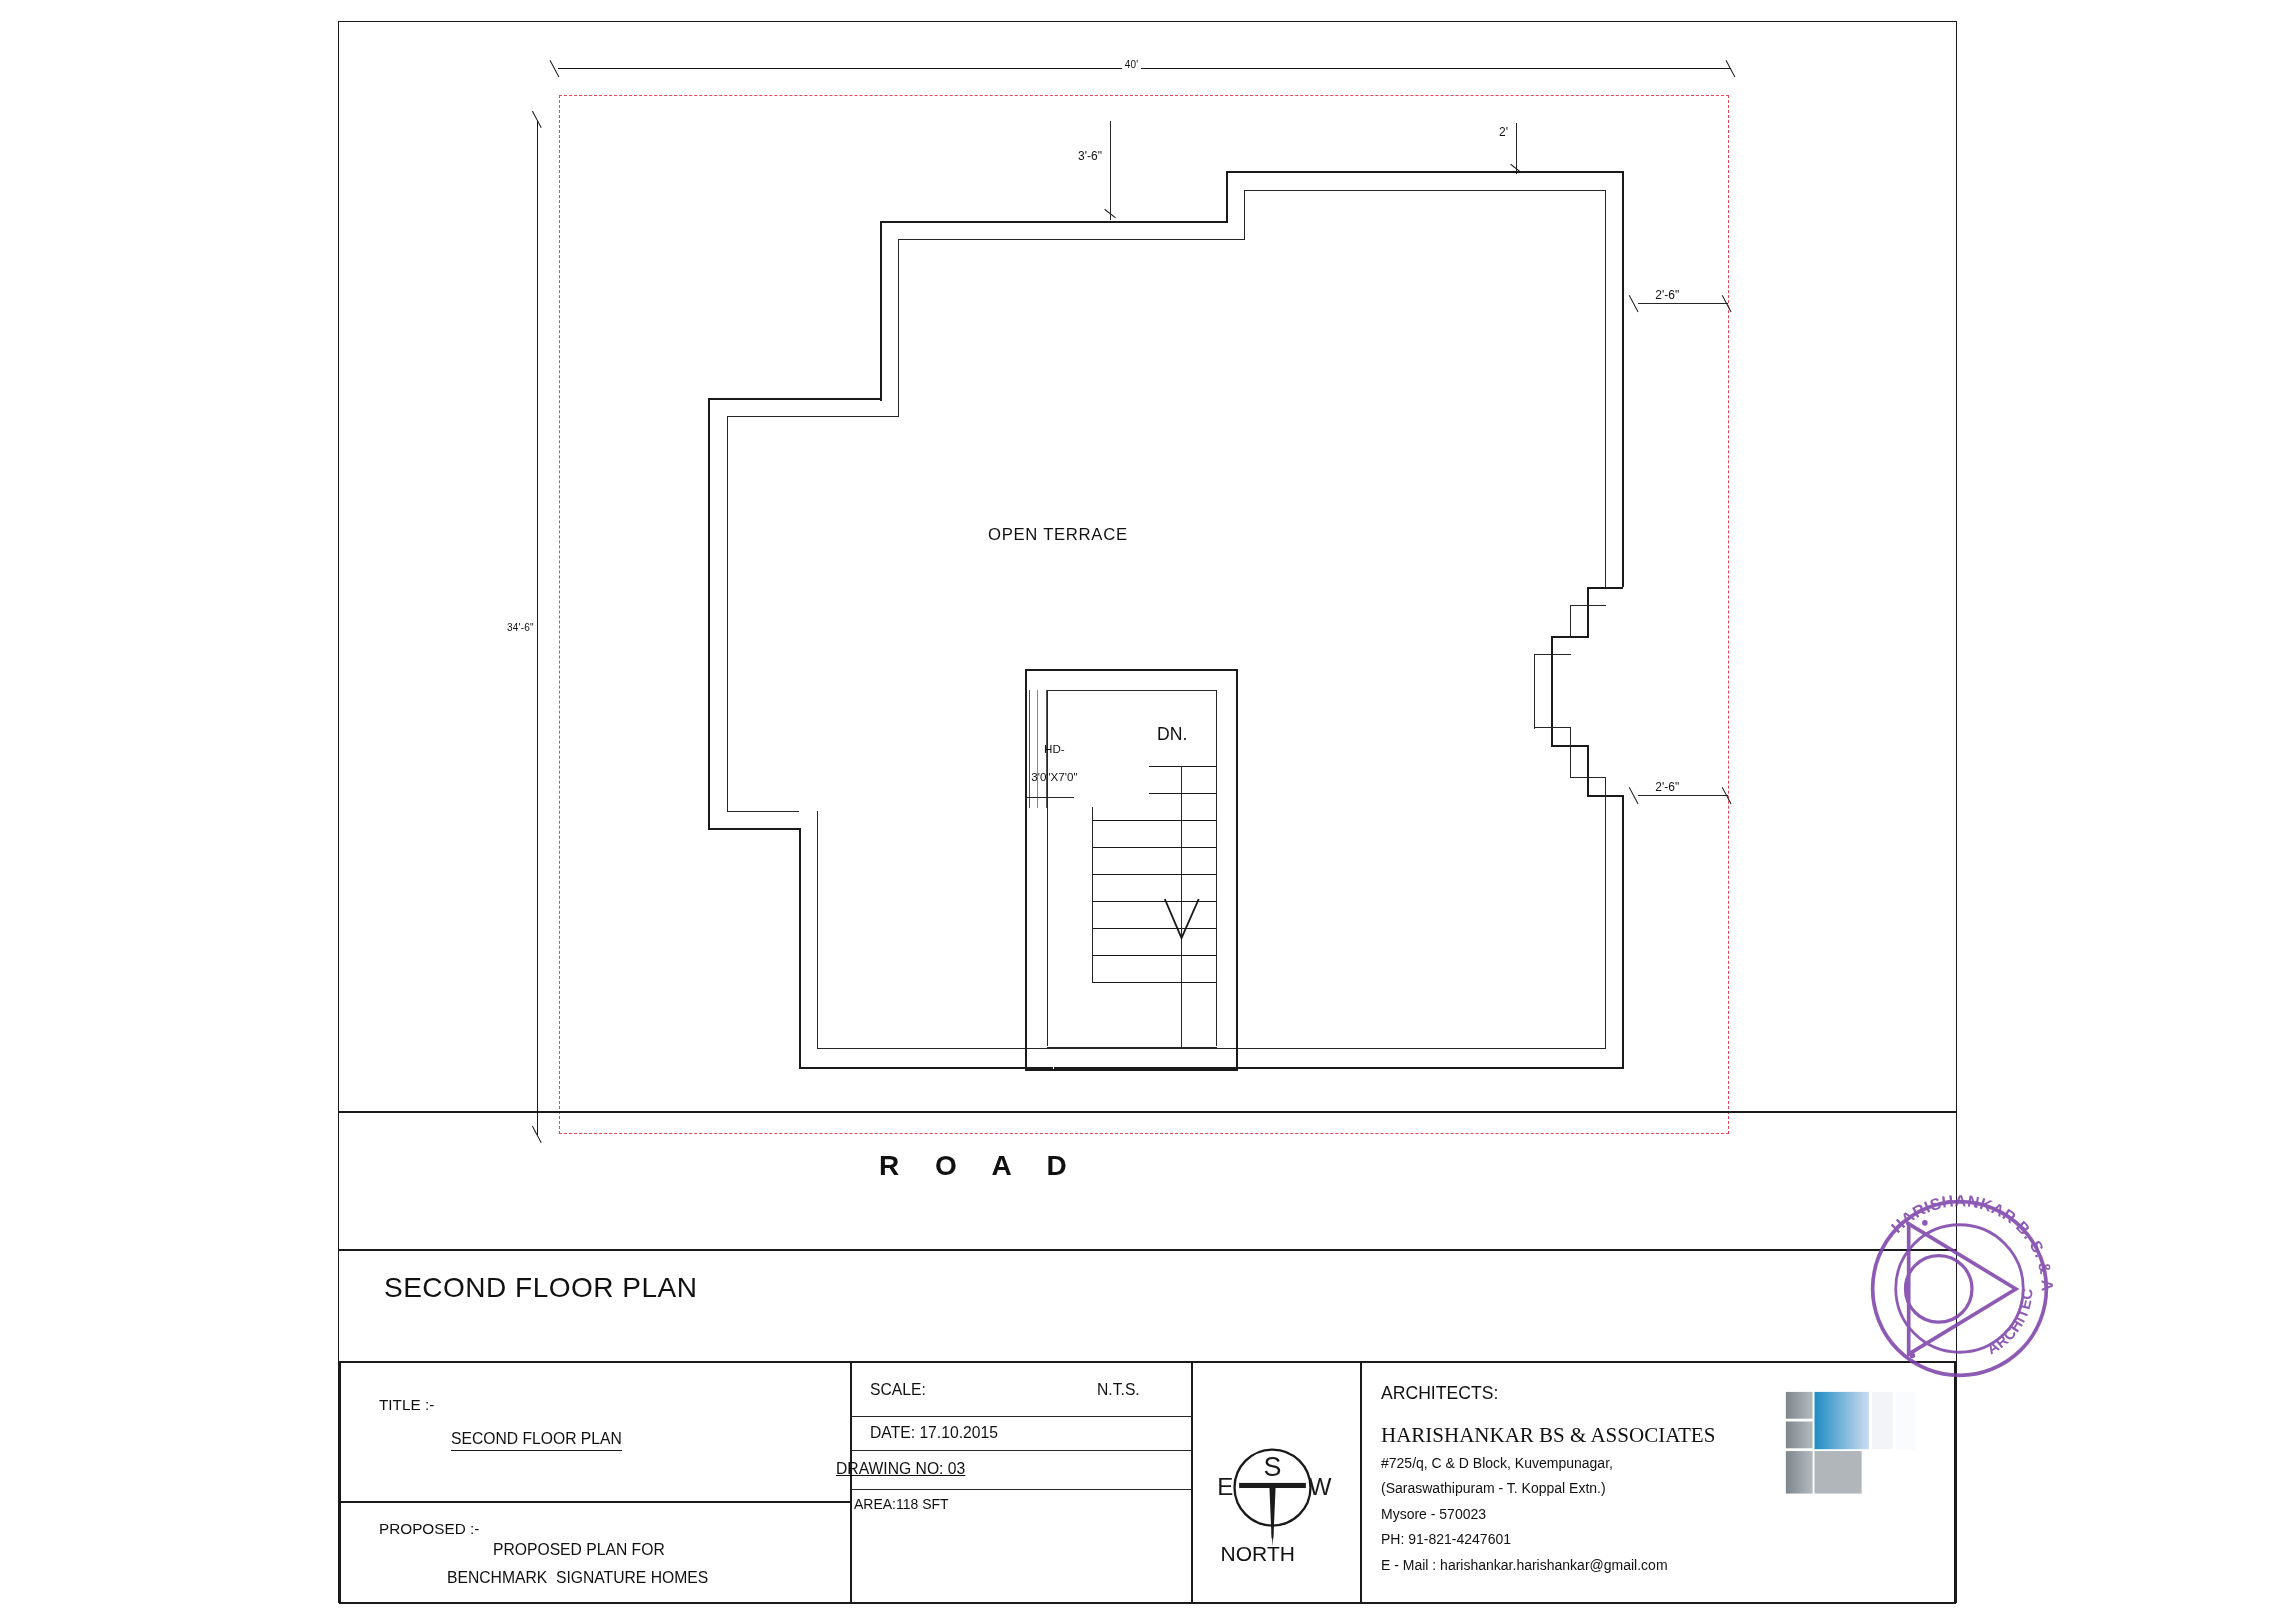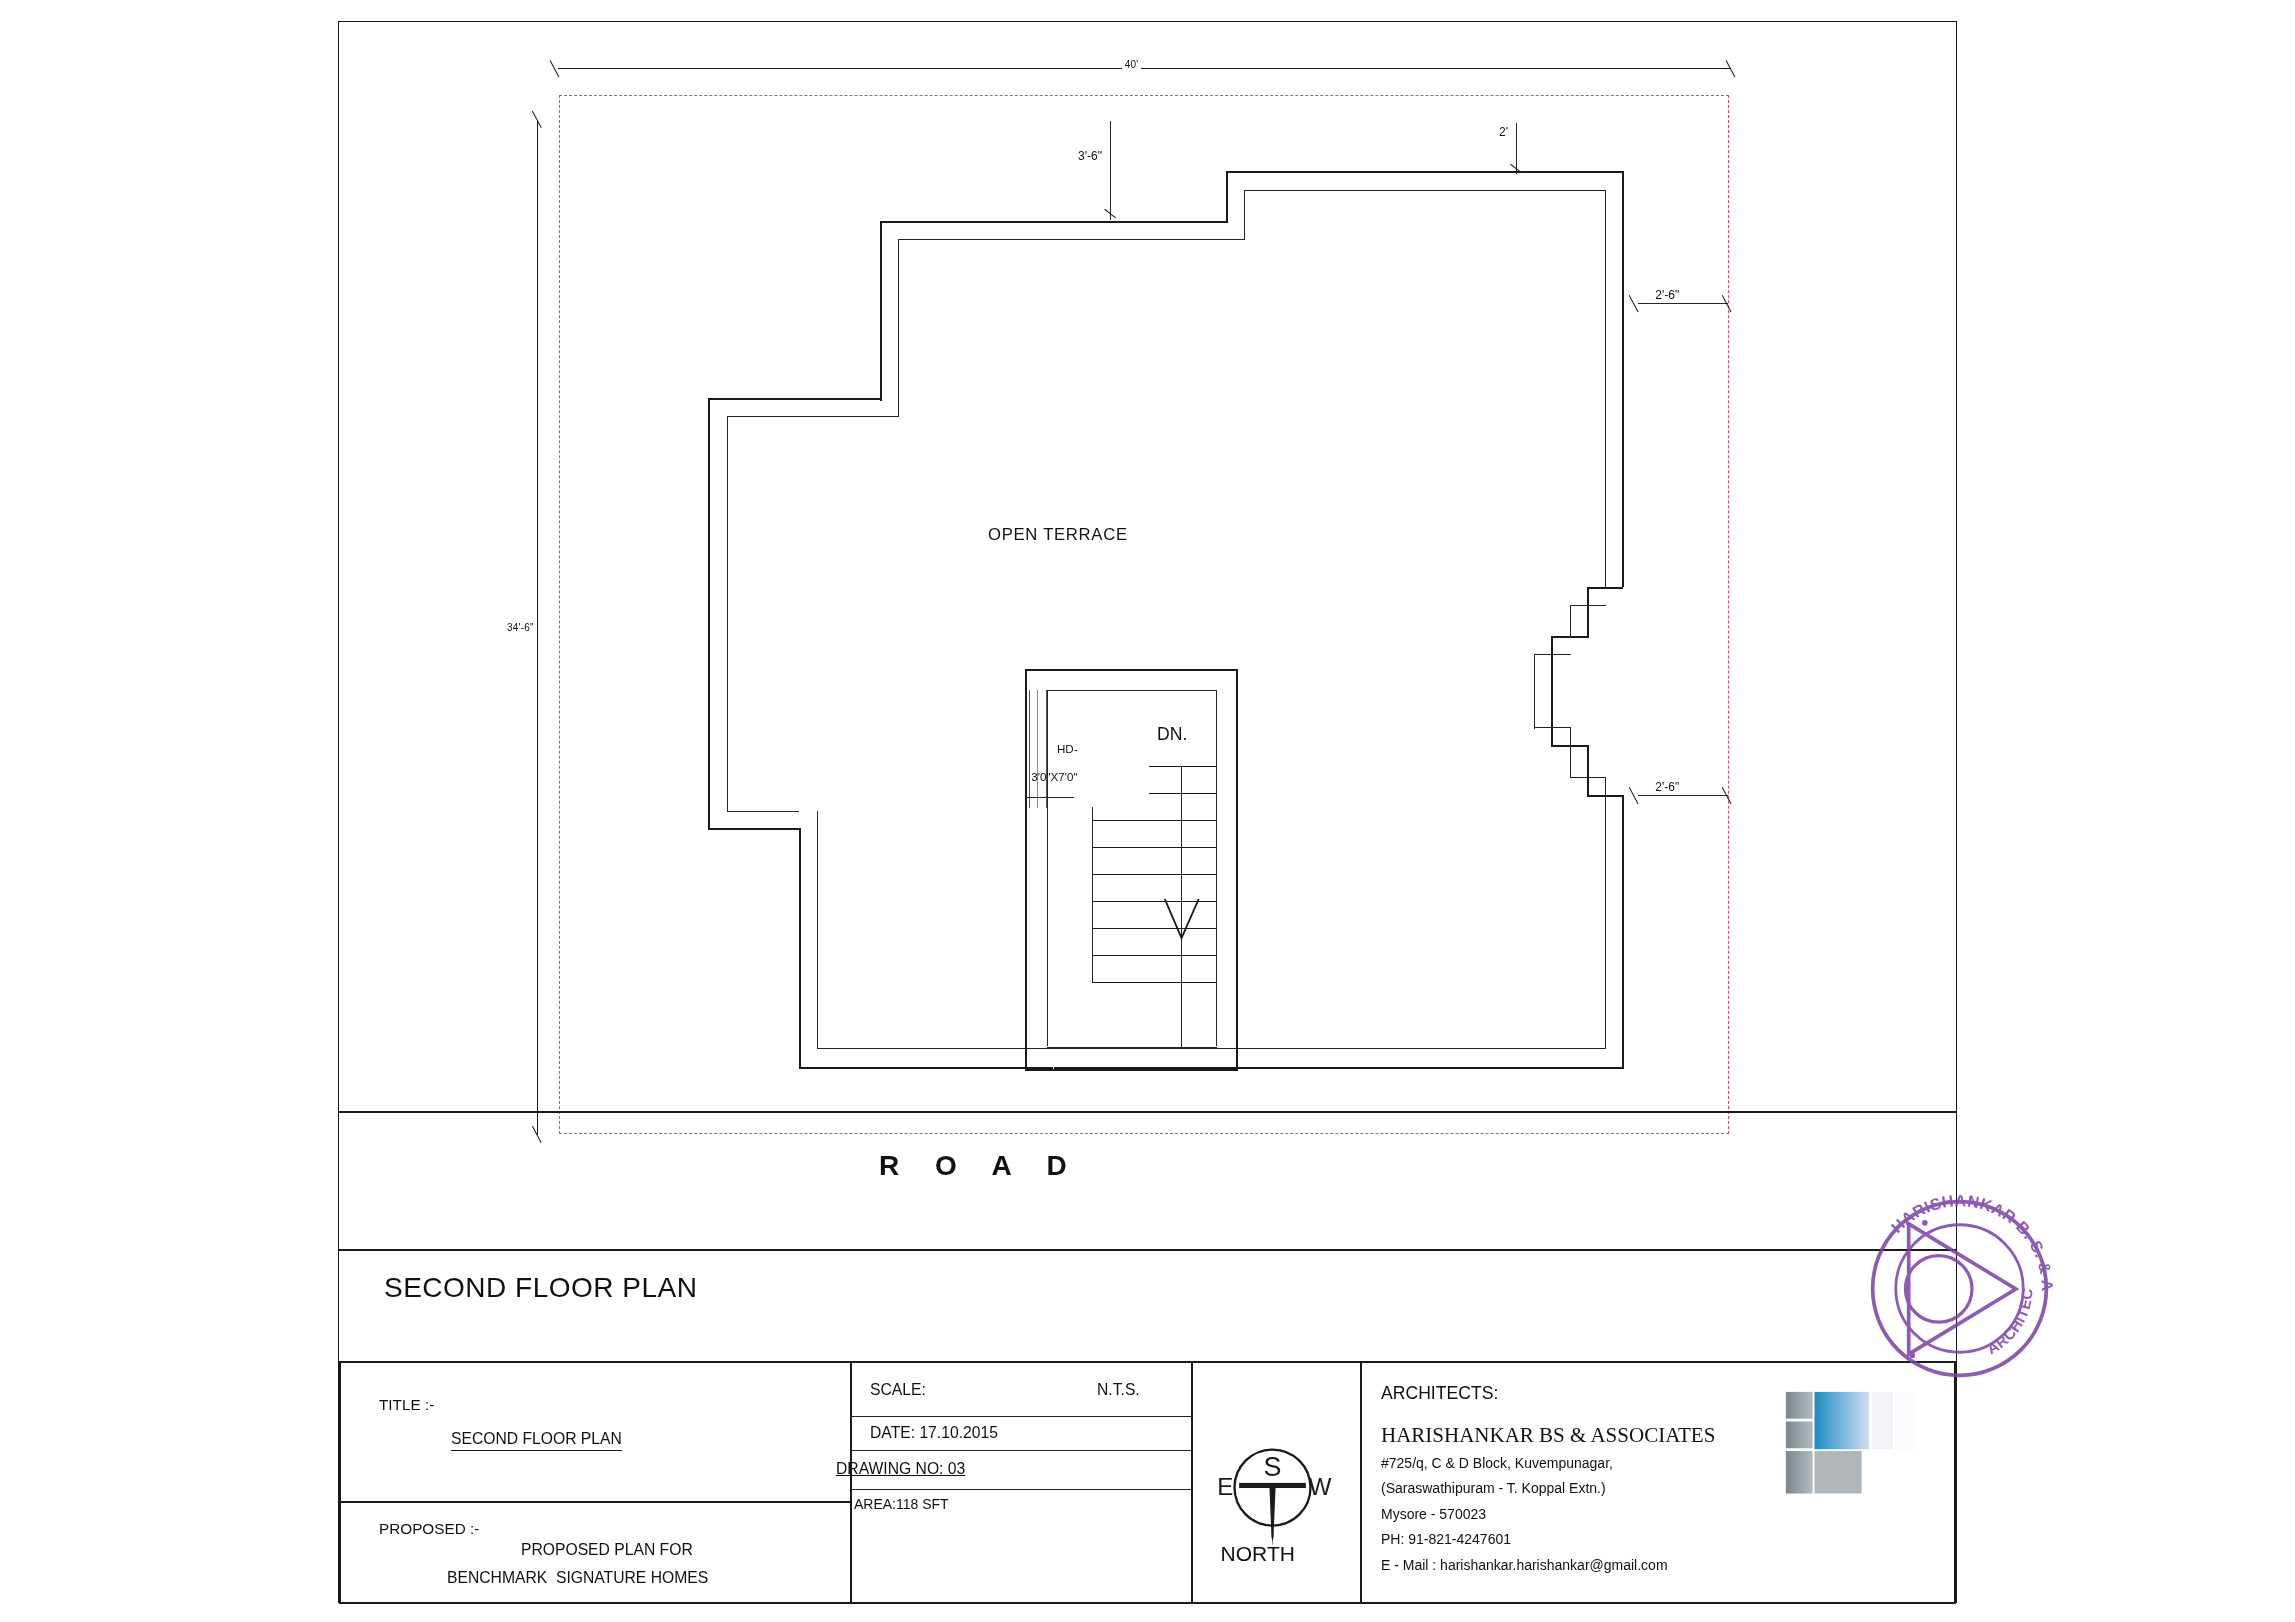--- a/index.html
+++ b/index.html
@@ -190,21 +190,21 @@
     <div class="tread" style="left:1092px;top:982px;width:125px;"></div>
 
     <div class="ln vl-thin" style="left:1092px;top:807px;height:176px;"></div>
 
     <div class="ln vl-thin" style="left:1181px;top:766px;height:282px;"></div>
 
     <svg class="ln" style="left:1162px;top:898px;width:40px;height:42px;background:transparent;" viewBox="0 0 86 90">
       <path d="M6 2 L42 86 L79 2" fill="none" stroke="#1a1a1a" stroke-width="4"></path>
     </svg>
 
-    <div class="txt lbl-sm" style="left:1012px;top:728px;text-align:right;">
+    <div class="txt lbl-sm" style="left:1012px;top:728px;text-align:center;">
       <span>HD-</span><br>
       <span>3'0"X7'0"</span>
     </div>
 
     <div class="txt" style="left:1157px;top:724px;font-size:17.6px;">DN.</div>
   </div>
 
   <div class="ln hl-thick" style="left:339px;top:1111px;width:1617px;"></div>
   <div class="ln hl-thick" style="left:339px;top:1249px;width:1617px;"></div>
   <div class="txt road" style="left:879px;top:1150px;">R O A D</div>
@@ -225,21 +225,21 @@
     <div class="ln hl-thick" style="left:339px;top:1501px;width:512px;"></div>
 
     <div class="ln hl-thin" style="left:850px;top:1416px;width:342px;"></div>
     <div class="ln hl-thin" style="left:850px;top:1450px;width:342px;"></div>
     <div class="ln hl-thin" style="left:850px;top:1489px;width:342px;"></div>
 
     <div class="tb-txt t-title" style="left:379px;top:1388px;margin-top:8px;">TITLE :-</div>
     <div class="tb-txt t-val uline" style="left:451px;top:1430px;">SECOND FLOOR PLAN</div>
 
     <div class="tb-txt t-title" style="left:379px;top:1520px;">PROPOSED :-</div>
-    <div class="tb-txt t-val" style="left:493px;top:1541px;margin-left:28px;">PROPOSED PLAN FOR</div>
+    <div class="tb-txt t-val" style="left:493px;top:1541px;">PROPOSED PLAN FOR</div>
     <div class="tb-txt t-val" style="left:447px;top:1569px;">BENCHMARK  SIGNATURE HOMES</div>
 
     <div class="tb-txt t-val" style="left:870px;top:1381px;">SCALE:</div>
     <div class="tb-txt t-val" style="left:1097px;top:1381px;">N.T.S.</div>
     <div class="tb-txt t-val" style="left:870px;top:1424px;">DATE: 17.10.2015</div>
     <div class="tb-txt t-val" style="left:836px;top:1460px;text-decoration:underline;">DRAWING NO: 03</div>
     <div class="tb-txt t-small" style="left:854px;top:1495px;">AREA:118 SFT</div>
 
     <div class="north-wrap">
       <svg width="139" height="139" viewBox="0 0 300 300">

